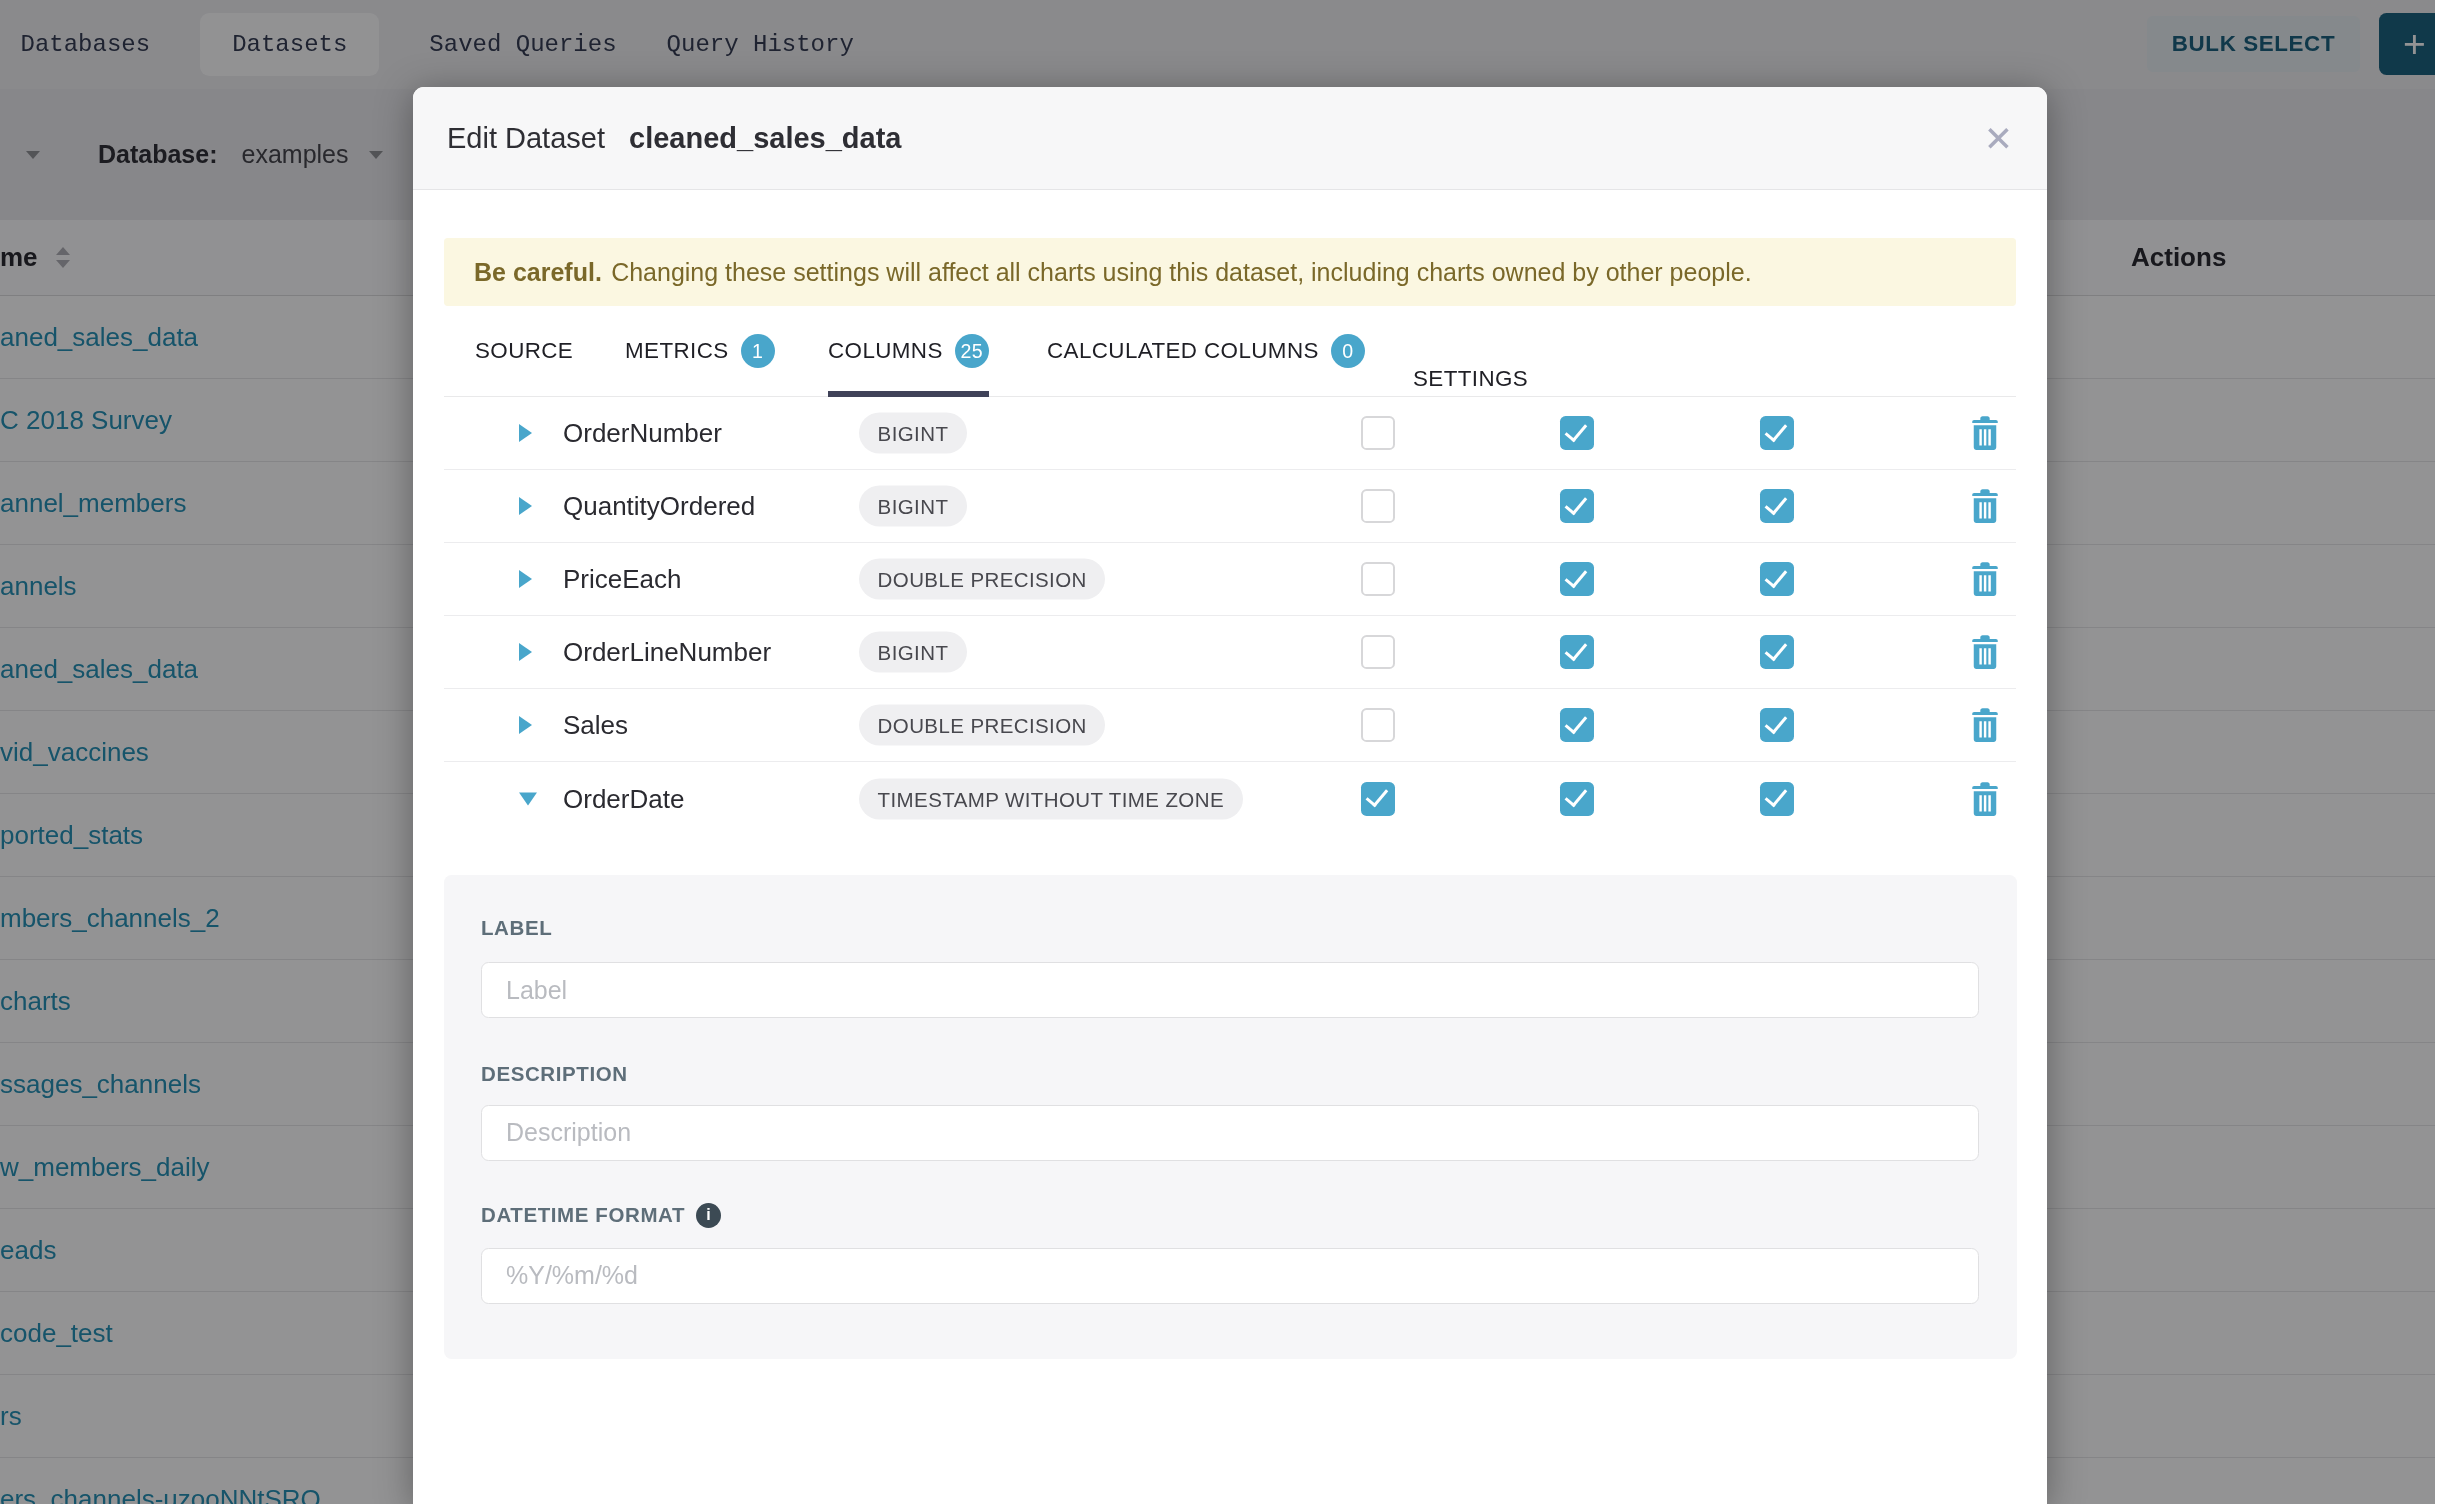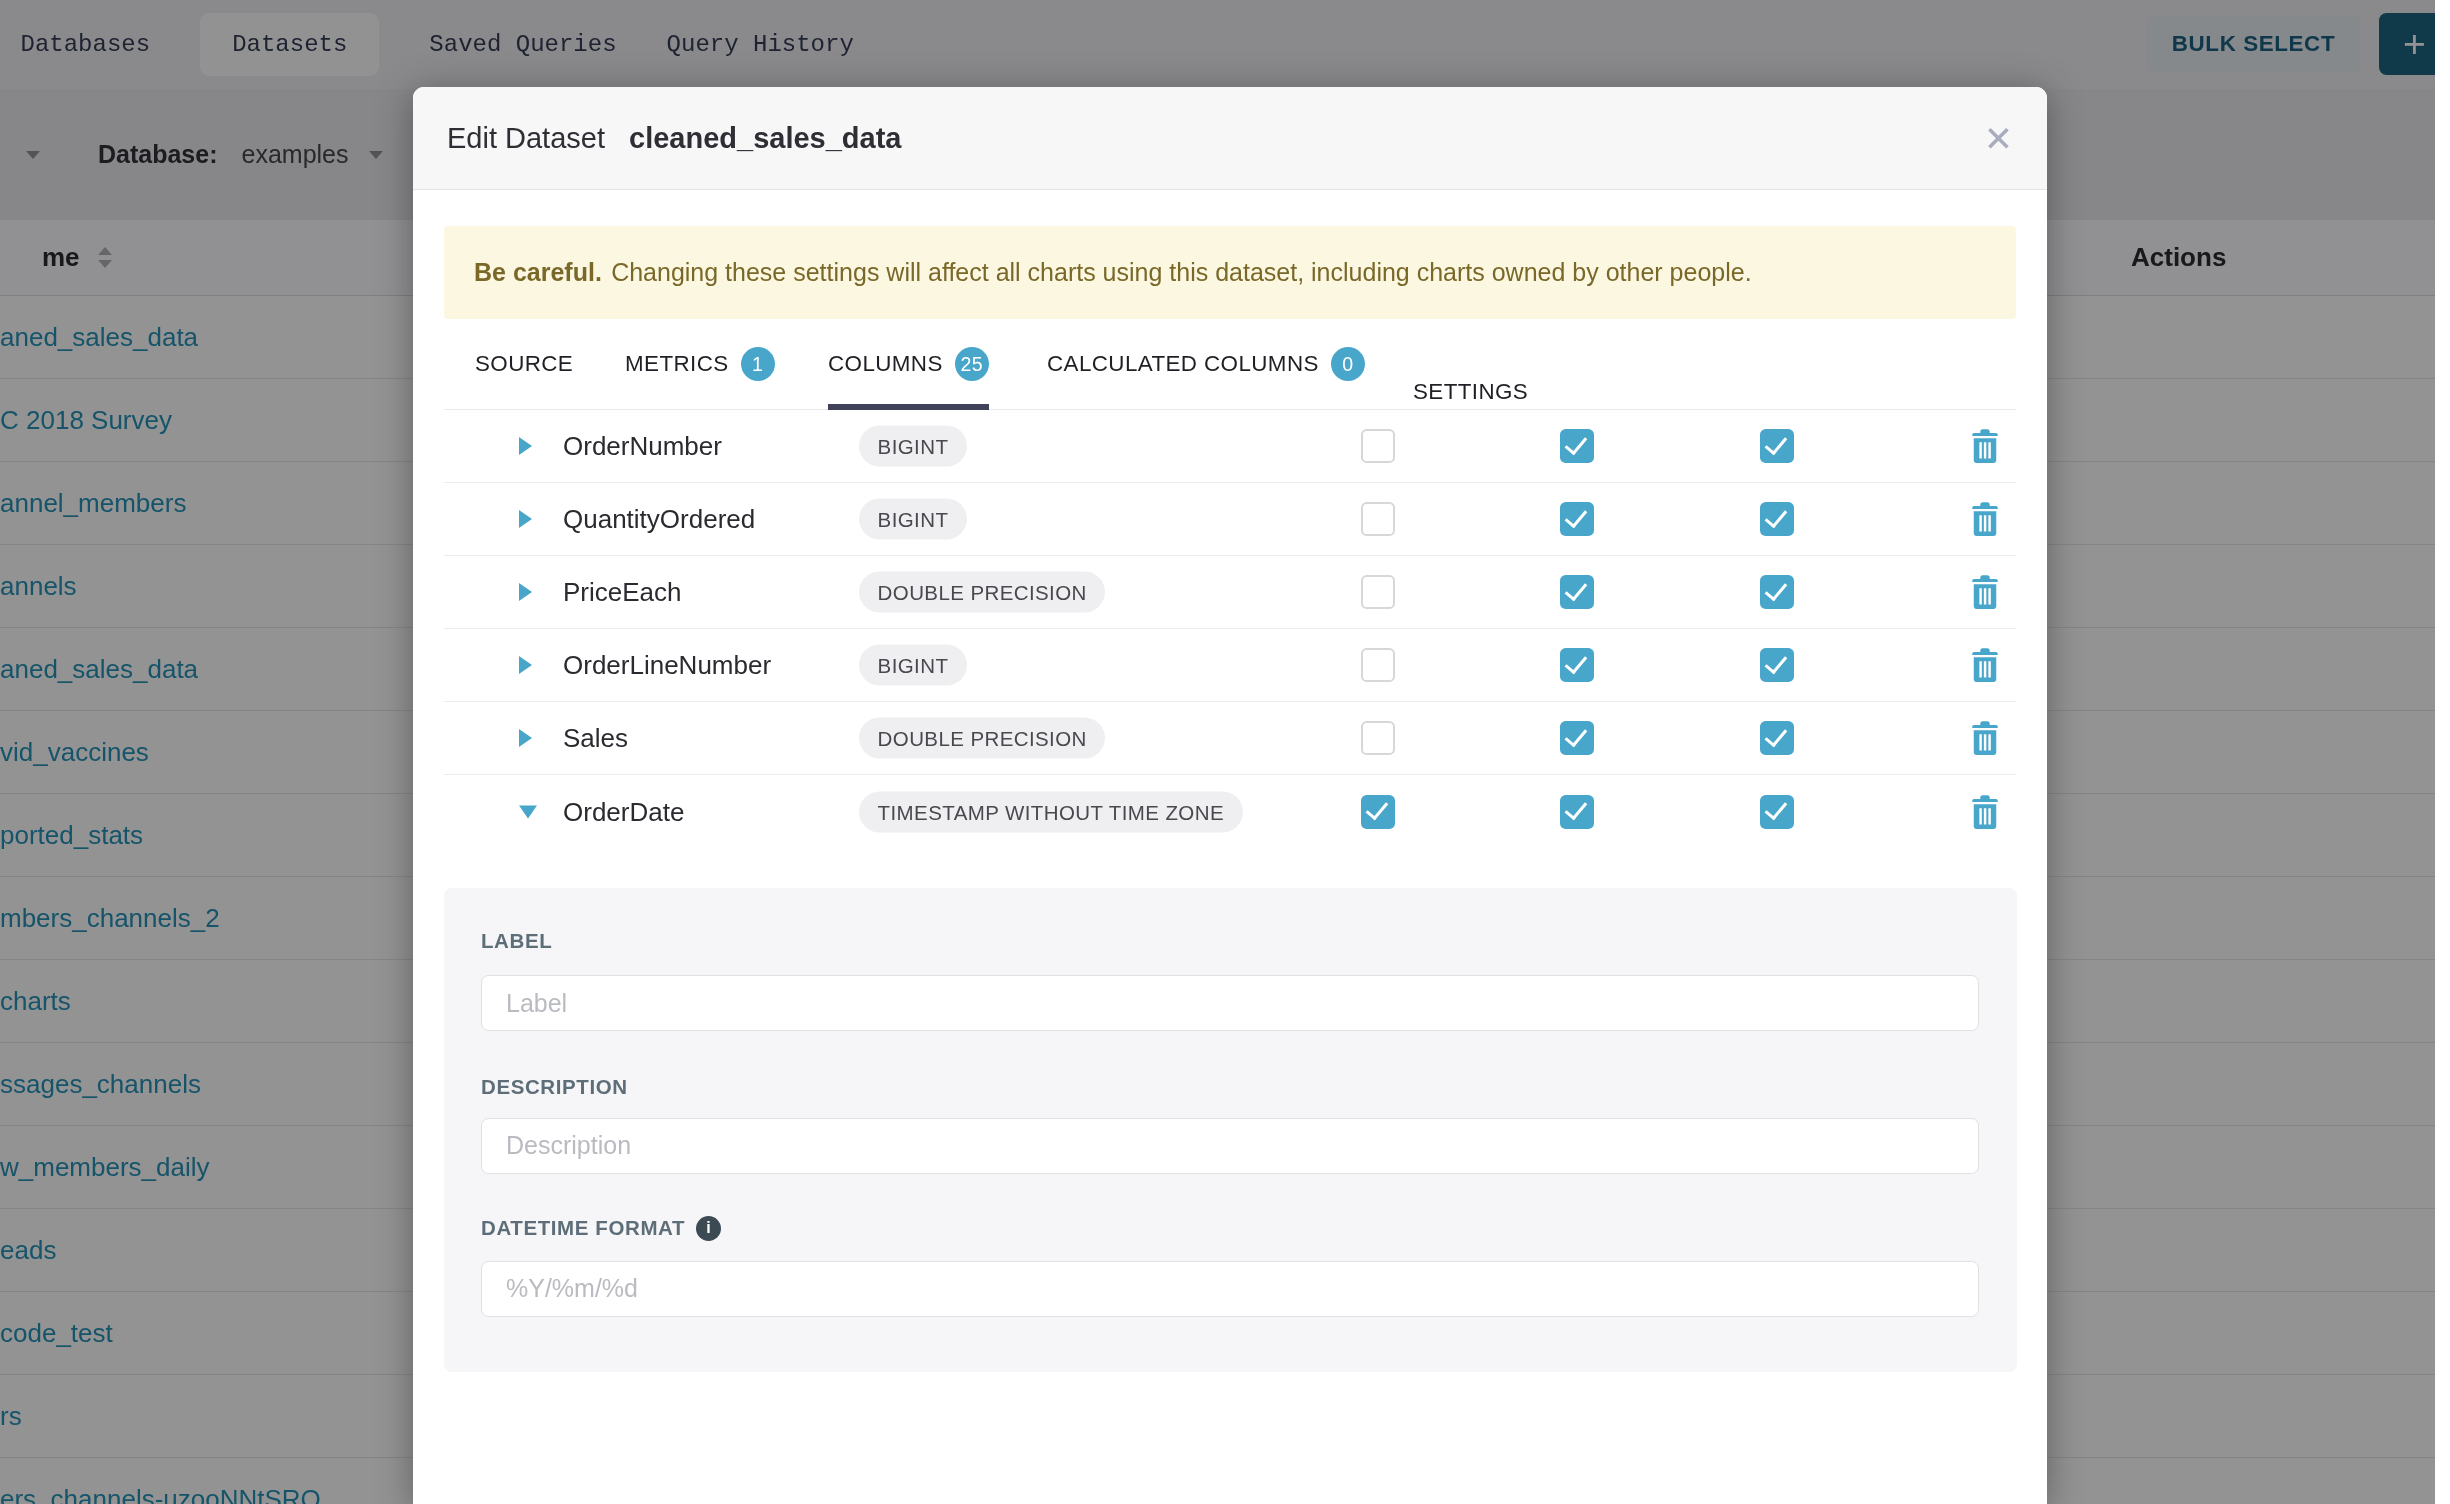--- a/index.html
+++ b/index.html
@@ -24,21 +24,21 @@
   .tri { width:0; height:0; border-style:solid; display:inline-block; }
   .tri-sm-down { border-width:8.4px 7.5px 0 7.5px; border-color:#8F9094 transparent transparent transparent; }
   .db-label { margin-left:58px; font-size:25px; font-weight:700; color:#2F2F35;text-align:right; }
   .db-value { margin-left:24px; font-size:25px; color:#44444A; cursor:pointer; }
   .toolbar .first-caret { margin-left:26px; cursor:pointer; }
   .toolbar .db-caret { margin-left:20.5px; cursor:pointer; }
 
   .card { position:absolute; top:220px; left:0; right:15px; bottom:0; background:#FFFFFF; }
   .thead { height:76px; border-bottom:0.9px solid #DCDCDE; background:#FCFCFD; position:relative;
            display:flex; align-items:center; }
-  .name-h { font-size:26px; font-weight:700; color:#28282E;padding-left:42px; }
+  .name-h { font-size:26px; font-weight:700; color:#28282E; }
   .sort { display:inline-flex; flex-direction:column; margin-left:18.6px; gap:4.7px; cursor:pointer; }
   .sort .up   { width:0;height:0;border-left:7.5px solid transparent;border-right:7.5px solid transparent;border-bottom:8.4px solid #AFAFB5; }
   .sort .down { width:0;height:0;border-left:7.5px solid transparent;border-right:7.5px solid transparent;border-top:8.4px solid #AFAFB5; }
   .actions-h { position:absolute; left:2131px; font-size:26px; font-weight:700; color:#28282E; }
   .bg-row { height:83px; border-bottom:0.9px solid #E6E6E8; display:flex; align-items:center; }
   .bg-link { font-size:26px; color:#2490B5; cursor:pointer; text-decoration:none; white-space:nowrap; }
 
   
   .overlay { position:absolute; inset:0; background:rgba(4,4,7,0.43); z-index:10; }
   .scroll-strip { position:absolute; top:0; right:0; width:15px; height:100%; background:#FFFFFF; z-index:15; }
@@ -46,21 +46,21 @@
   
   .modal { position:absolute; left:413px; top:87px; width:1634px; height:1418px; background:#FFFFFF;
            z-index:20; border-radius:11.2px 11.2px 0 0; box-shadow:0 5.6px 37px rgba(0,0,0,.35); overflow:hidden; }
   .m-header { height:103px; background:#F7F7F8; border-bottom:0.9px solid #E5E5E7;
               display:flex; align-items:center; padding:0 34px; }
   .m-title { font-size:29px; color:#2E2E34; }
   .m-title b { font-weight:700;margin-left:16px; }
   .m-close { margin-left:auto; font-size:35px; color:#A9ABBE; cursor:pointer; line-height:1; font-weight:400; }
   .m-body { padding:0 31px; }
 
-  .banner { margin-top:36px; height:93px; background:#FBF7E1; border-radius:3.7px;
+  .banner { margin-top:48px; height:68px; background:#FBF7E1; border-radius:3.7px;
             display:flex; align-items:center; padding:0 30px; font-size:25px; color:#7A6829; }
   .banner b { font-weight:700; margin-right:9.3px; }
 
   .tabs { position:relative; height:91px; border-bottom:0.9px solid #E9E9EA; }
   .tab { position:absolute; top:0; height:100%; display:flex; align-items:center; gap:12px;
          font-size:22.4px; color:#1F1F25; letter-spacing:0.4px; cursor:pointer; white-space:nowrap; }
   .tab.active::after { content:''; position:absolute; left:0; right:0; bottom:-0.9px; height:5.6px;
                        background:#3F4258; }
   .badge { min-width:34px; height:34px; border-radius:17px; background:#49A6CB; color:#fff;
            font-size:19.6px; display:flex; align-items:center; justify-content:center; padding:0 4.7px; }

